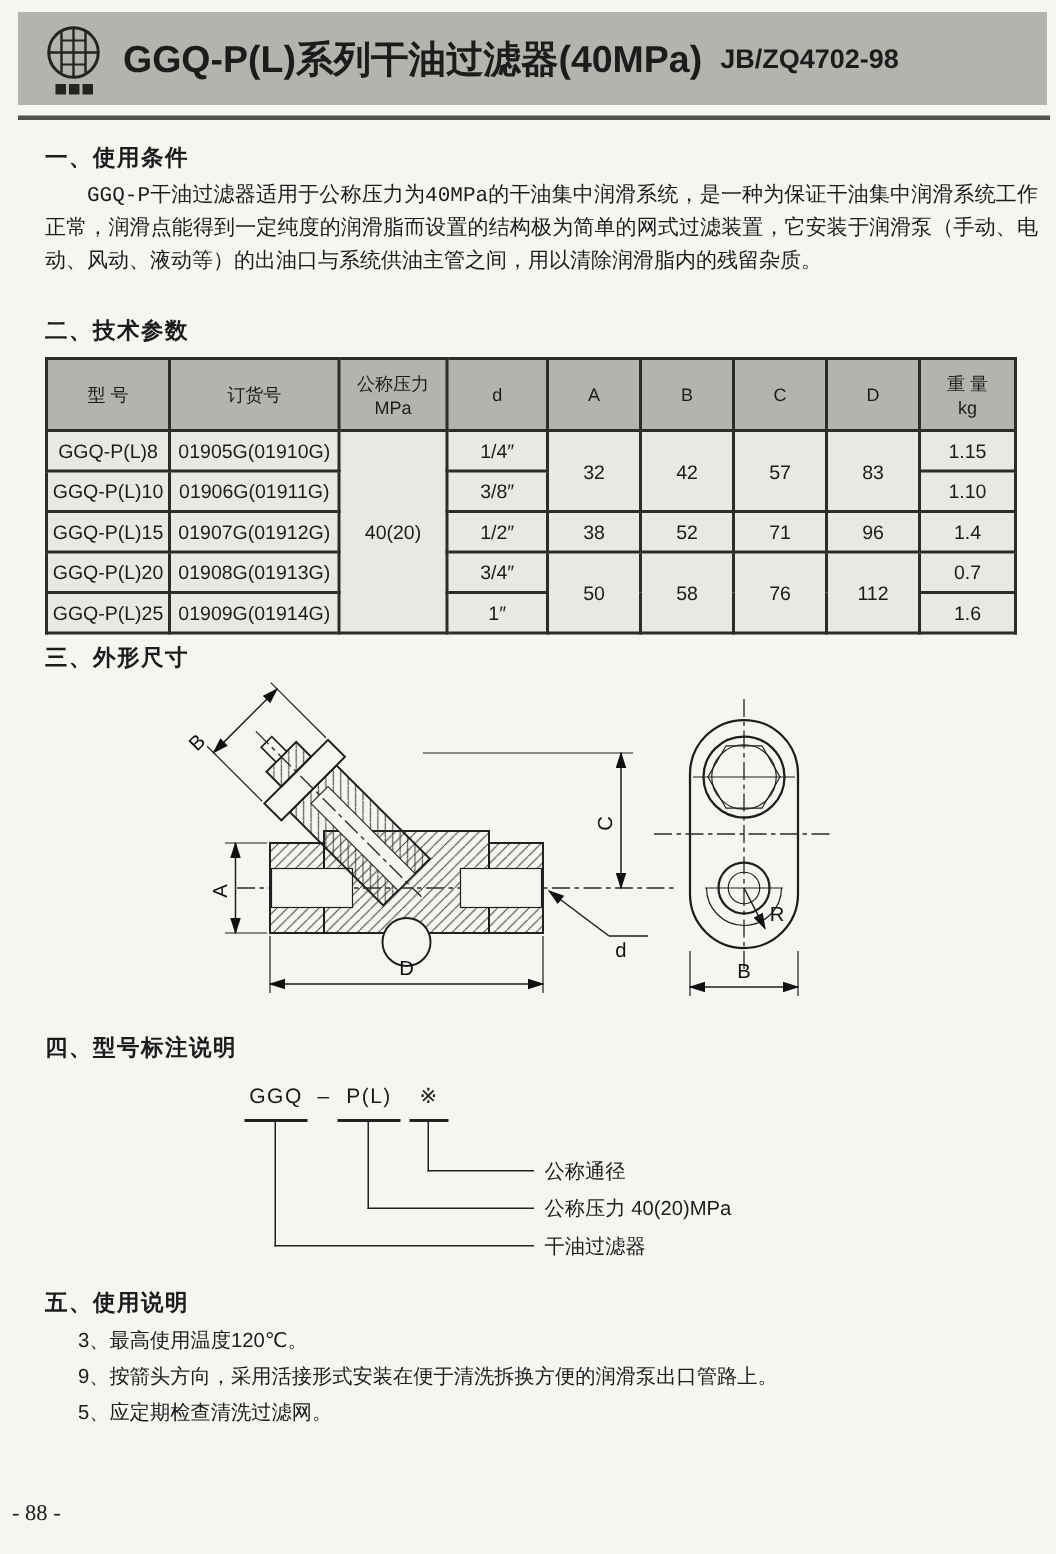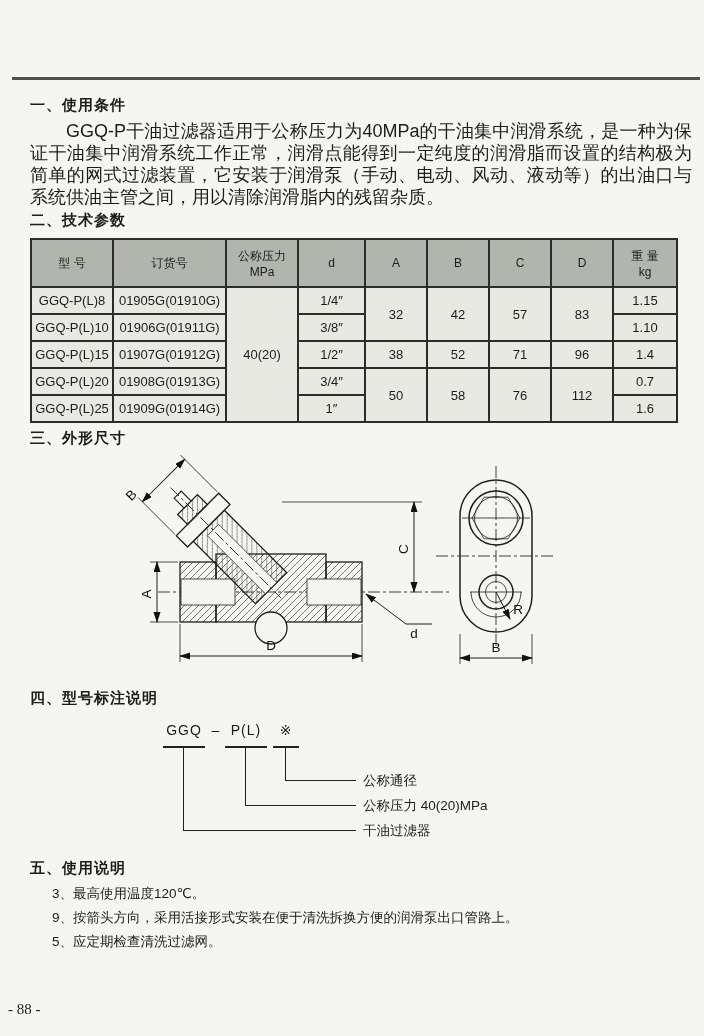--- a/index.html
+++ b/index.html
@@ -13,22 +13,22 @@
     background:#b2b5ae; display:flex; align-items:center; }
   .logo-wrap { margin-left:14px; width:46px; display:flex; flex-direction:column; align-items:center; }
   .logo-marks { display:flex; gap:2px; margin-top:1px; }
   .logo-marks i { width:7px; height:7px; background:#23251f; display:block; }
   .title { font-size:25px; font-weight:bold; margin-left:10px; white-space:nowrap; }
   .standard { font-size:18px; font-weight:bold; margin-left:12px; white-space:nowrap; }
   .hrule { position:absolute; left:12px; top:77px; width:688px; height:3px; background:#50524e; }
   
   .heading { position:absolute; left:30px; font-size:15px; font-weight:bold; letter-spacing:1px; }
   
-  .para { position:absolute; left:30px; top:120px; width:662px; font-size:18px;
-    line-height:22px; text-align:justify; text-indent:2em; }
+  .para { position:absolute; left:30px; top:120px; width:662px; font-size:14px;
+    line-height:22px; text-align:justify; text-indent:2em;font-family:Liberation Mono, monospace; }
   
   table.specs { position:absolute; left:30px; top:238px; border-collapse:collapse; table-layout:fixed; }
   .specs th, .specs td { border:2px solid #2c2c2a; text-align:center; padding:0 2px; }
   .specs th { background:#b2b5ae; font-size:12px; font-weight:normal; height:46px;margin-left:40px; }
   .specs td { background:#e8e9e3; font-size:13px; height:25px; }
   .blk { display:block; }
   
   svg.draw { position:absolute; left:30px; top:452px; }
   .ol   { stroke:#1e1e1e; stroke-width:1.5; fill:none; }
   .thin { stroke:#1e1e1e; stroke-width:0.8; fill:none; }
@@ -49,20 +49,36 @@
   .li { line-height:24px; white-space:nowrap; }
   
   .footer { position:absolute; left:8px; top:1001px; font-size:15px;
     font-family:"Liberation Serif","DejaVu Serif",serif; }
 </style>
 </head>
 <body>
 
 <div class="page">
 
+  <div class="header-bar">
+    <div class="logo-wrap">
+      <svg width="40" height="40" viewBox="0 0 40 40">
+        <circle cx="20" cy="20" r="16.5" fill="none" stroke="#23251f" stroke-width="2"></circle>
+        <path d="M20,4 V36 M12,6.5 V33.5 M28,6.5 V33.5 M4,20 H36" stroke="#23251f" stroke-width="1.6" fill="none"></path>
+        <path d="M12,12 H28 M12,28 H28" stroke="#23251f" stroke-width="1.2" fill="none"></path>
+      </svg>
+      <span class="logo-marks">
+          <i></i>
+          <i></i>
+          <i></i>
+        </span>
+    </div>
+    <div class="title">GGQ-P(L)系列干油过滤器(40MPa)</div>
+    <div class="standard">JB/ZQ4702-98</div>
+  </div>
   <div class="hrule"></div>
 
   <div class="heading" style="top:96px;">一、使用条件</div>
   <div class="para">GGQ-P干油过滤器适用于公称压力为40MPa的干油集中润滑系统，是一种为保证干油集中润滑系统工作正常，润滑点能得到一定纯度的润滑脂而设置的结构极为简单的网式过滤装置，它安装于润滑泵（手动、电动、风动、液动等）的出油口与系统供油主管之间，用以清除润滑脂内的残留杂质。</div>
 
   <div class="heading" style="top:211px;">二、技术参数</div>
 
   <table class="specs">
     <colgroup>
       <col style="width:82px">

